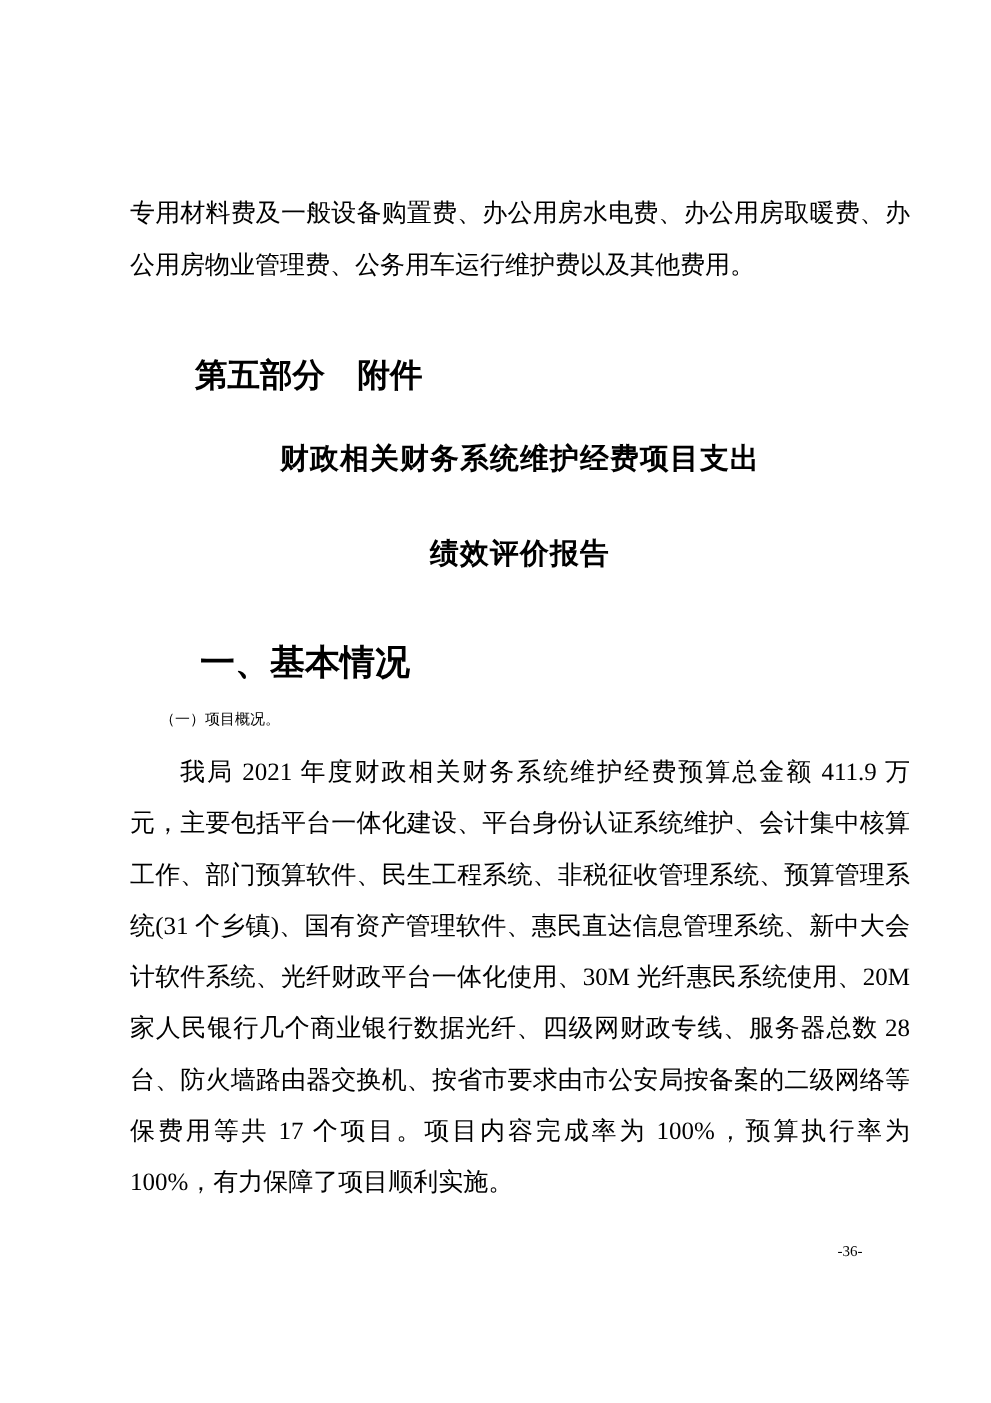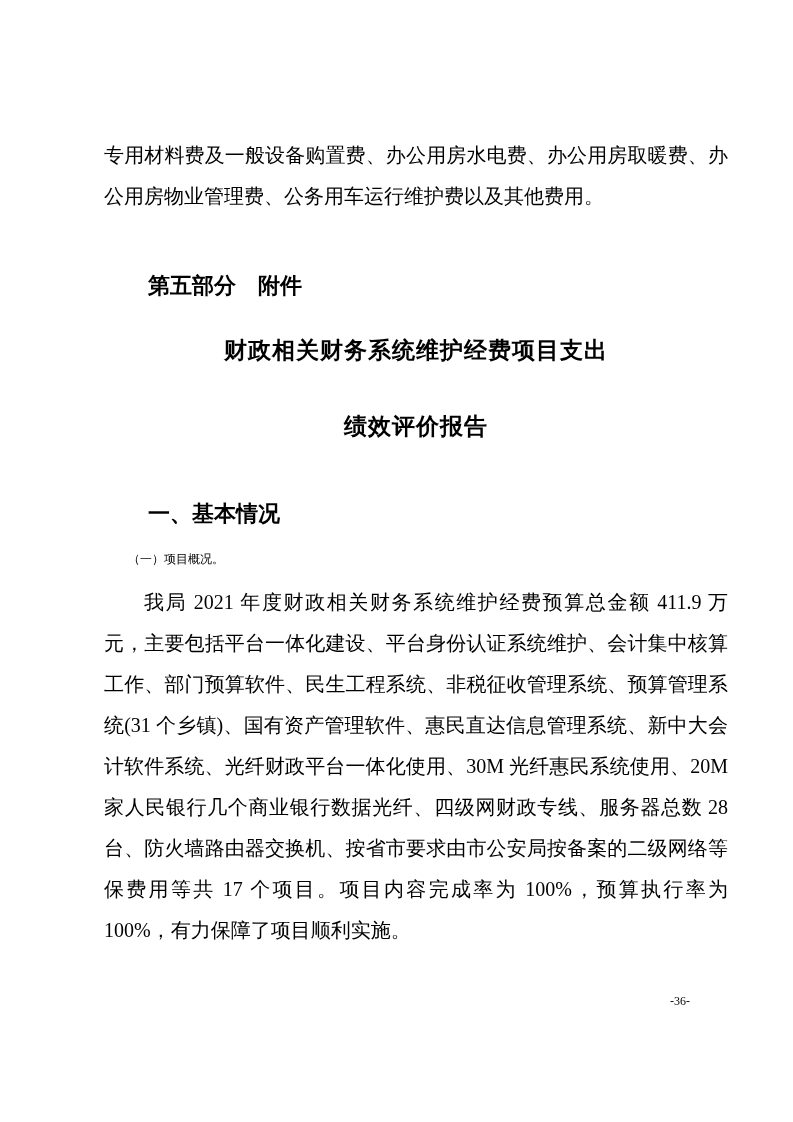--- a/index.html
+++ b/index.html
@@ -10,53 +10,54 @@
     background: #ffffff;
     color: #000000;
     font-family: "Liberation Serif", "DejaVu Serif", serif;
     position: relative;
     overflow: hidden;
   }
   .sheet {
     position: absolute;
     inset: 0;
     padding: 135px 65px 0 104px;
+    margin-top: 16px;
   }
   .para {
     font-size: 20px;
     line-height: 41px;
     text-align: justify;
     margin: 0;
   }
   .carryover {
     
   }
   .part-heading {
-    font-family: Liberation Sans, sans-serif;
+    font-family: Liberation Mono, monospace;
     font-weight: bold;
-    font-size: 22px;
+    font-size: 26px;
     line-height: 30px;
     margin: 54px 0 0 0;
     text-indent: 2em;
   }
   .doc-title {
     font-size: 23px;
     font-weight: bold;
     text-align: center;
     line-height: 40px;
     letter-spacing: 1px;
     margin: 30px 0 0 0;
   }
   .doc-title.second {
     margin-top: 36px;
   }
   .section-heading {
     font-family: "Liberation Sans", "DejaVu Sans", sans-serif;
     font-weight: bold;
-    font-size: 22px;
+    font-size: 28px;
     line-height: 30px;
     margin: 52px 0 0 0;
     text-indent: 2em;
   }
   .subheading {
     font-size: 12px;
     line-height: 41px;
     margin: 10px 0 0 0;
     text-indent: 2em;
   }

